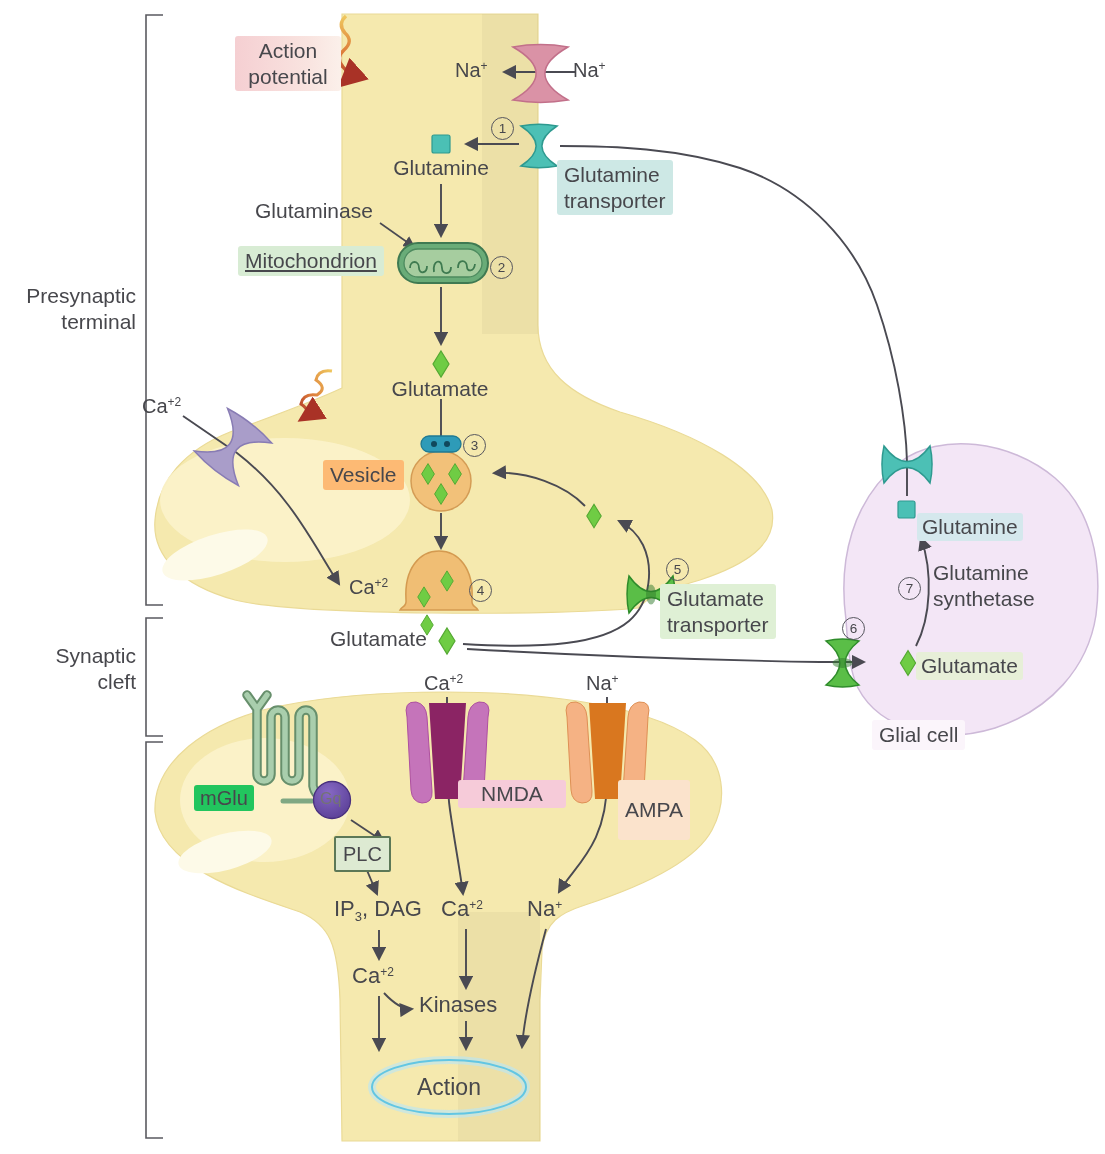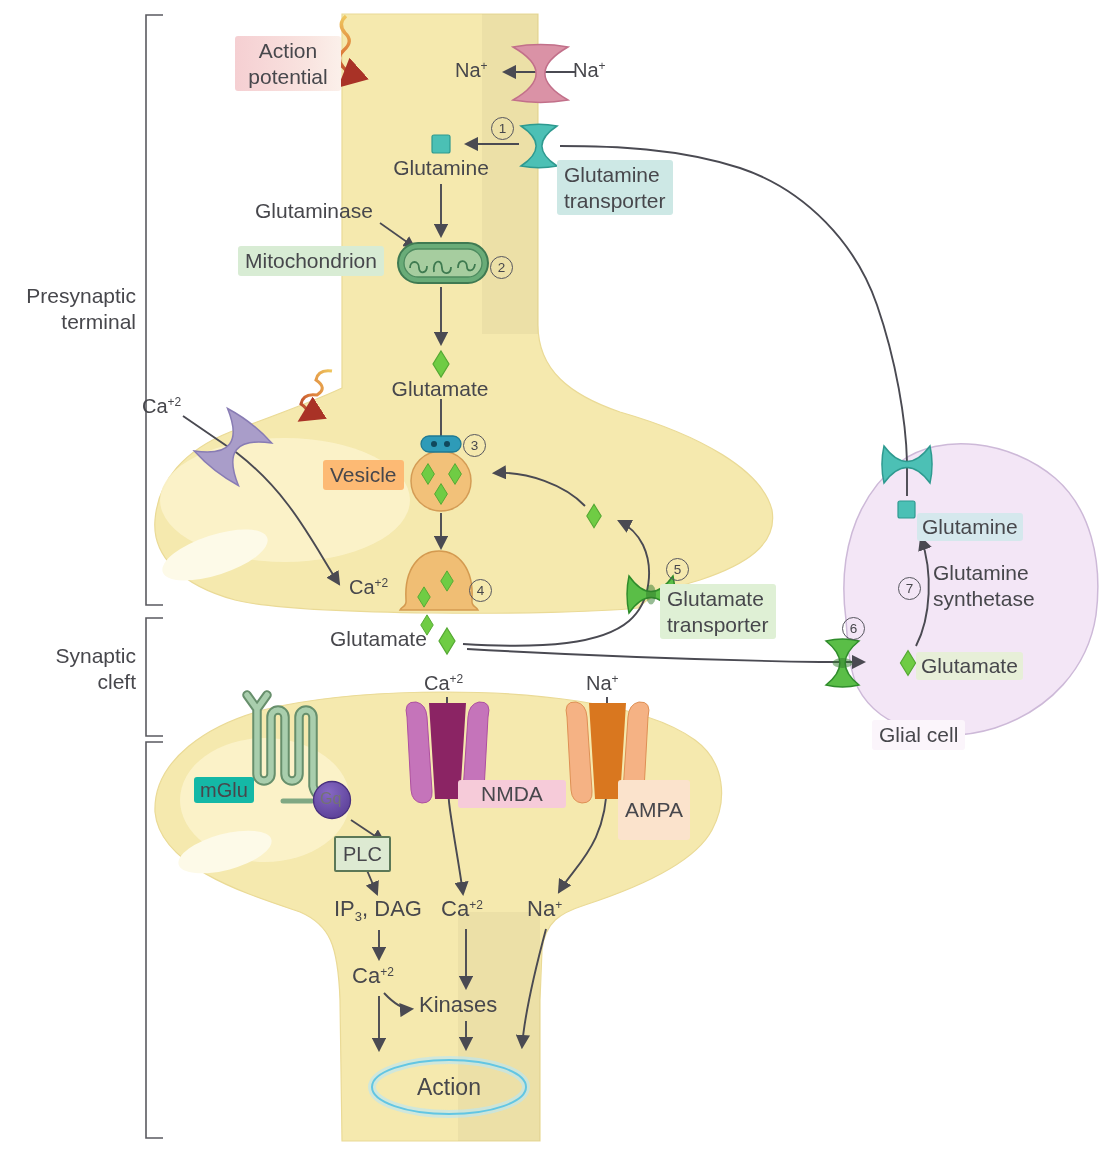--- a/index.html
+++ b/index.html
@@ -11,21 +11,21 @@
   .rgt{text-align:right;}
   .box{border-radius:3px;padding:2px 7px;}
   .bg-mint{background:#D8ECD4;}
   .bg-teal{background:#CDE8E5;}
   .bg-ltgreen{background:#DFF0D5;}
   .bg-blue{background:#D5E8ED;}
   .bg-sage{background:#E7EFD8;}
   .bg-tan{background:#fdba74;text-align:right;}
   .bg-pink{background:#F6CBD9;}
   .bg-peach{background:#FBE3CC;}
-  .bg-mglu{background:#14b8a6;}
+  .bg-mglu{background:#22c55e;margin-top:8px;}
   .bg-glial{background:#FBF5FB;}
   .bg-ap{background:linear-gradient(90deg,#F5CFD2 0%,#F9E4E0 70%,#FBF0EA 100%);}
   .ion sup{font-size:12px;vertical-align:7px;letter-spacing:0;}
   .subtx sub{font-size:13px;vertical-align:-5px;}
   .step{position:absolute;width:21px;height:21px;border:1.5px solid #56565E;border-radius:50%;
         font-size:13.5px;display:flex;align-items:center;justify-content:center;color:#47474C;background:transparent;}
   .plcbox{border:2px solid #5C7857;background:#DDEAD2;border-radius:2px;padding:4px 7px;font-size:20px;}
   .gqtxt{position:absolute;color:#737373;font-size:16px;}
   .sm{font-size:20px;}
 </style>
@@ -216,21 +216,21 @@
 <div class="lbl ctr box bg-ap" style="left:235px;top:36px;width:92px;">Action
 potential</div>
 
 <div class="lbl ion sm" style="left:455px;top:58px;"><span>Na</span><sup>+</sup></div>
 <div class="lbl ion sm" style="left:573px;top:58px;"><span>Na</span><sup>+</sup></div>
 
 <div class="lbl ctr" style="left:388px;top:155px;width:106px;">Glutamine</div>
 <div class="lbl box bg-teal" style="left:557px;top:160px;">Glutamine
 transporter</div>
 <div class="lbl" style="left:255px;top:198px;">Glutaminase</div>
-<div class="lbl box bg-mint" style="left:238px;top:246px;">Mitochondrion</div>
+<div class="lbl box bg-mint" style="left:238px;top:246px;text-decoration:underline;">Mitochondrion</div>
 <div class="lbl ctr" style="left:386px;top:376px;width:108px;">Glutamate</div>
 <div class="lbl ion sm" style="left:142px;top:394px;"><span>Ca</span><sup>+2</sup></div>
 <div class="lbl box bg-tan" style="left:323px;top:460px;">Vesicle</div>
 <div class="lbl ion sm" style="left:349px;top:575px;"><span>Ca</span><sup>+2</sup></div>
 
 <div class="lbl" style="left:330px;top:626px;">Glutamate</div>
 <div class="lbl box bg-ltgreen" style="left:660px;top:584px;">Glutamate
 transporter</div>
 
 <div class="lbl box bg-blue" style="left:917px;top:513px;padding:1px 5px;">Glutamine</div>

